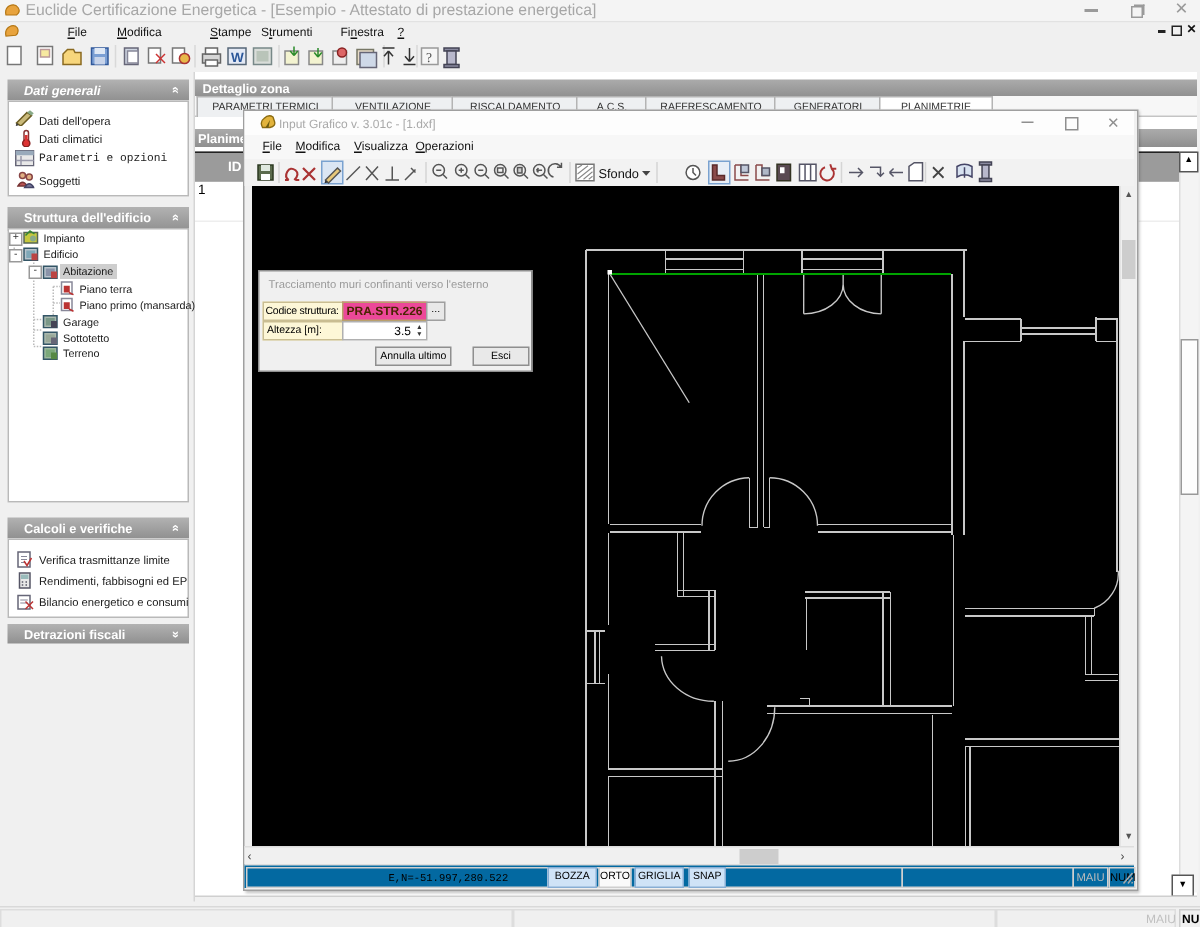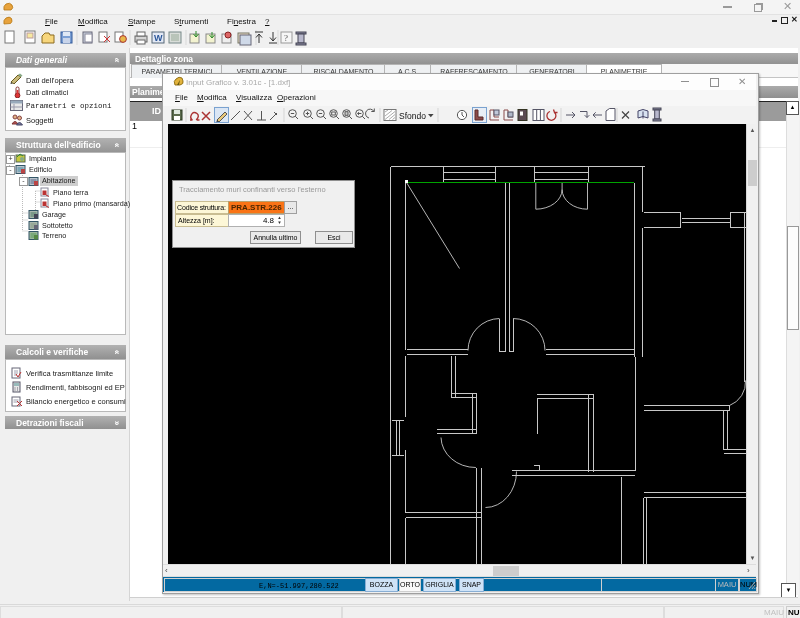--- a/index.html
+++ b/index.html
@@ -14,33 +14,34 @@
 </style>
 </head>
 <body>
 
 <div class="abs" style="left:0;top:0;width:800px;height:14px;background:#f4f4f4;border-bottom:1px solid #e2e2e2;">
   <div class="abs" style="left:3px;top:2px;width:11px;height:10px;">
     <svg width="11" height="10">
         <path d="M1 8 Q0 4 3 2 Q7 0 9 3 Q11 6 8 8 Z" fill="#e8a33d" stroke="#b57714" stroke-width="0.8"></path>
       </svg>
   </div>
+  <div class="abs" style="left:17px;top:1px;font-size:10.5px;color:#a7a7a7;">Euclide Certificazione Energetica - [Esempio - Attestato di prestazione energetica]</div>
   <div class="abs" style="left:723px;top:6px;width:9px;height:1.5px;background:#9a9a9a;"></div>
   <div class="abs" style="left:754px;top:4px;width:6px;height:6px;border:1px solid #9a9a9a;"></div>
   <div class="abs" style="left:756px;top:2.5px;width:6px;height:6px;border-top:1px solid #9a9a9a;border-right:1px solid #9a9a9a;"></div>
   <div class="abs" style="left:783px;top:2px;font-size:11px;color:#9a9a9a;line-height:9px;">✕</div>
 </div>
 
 <div class="abs" style="left:0;top:15px;width:800px;height:13px;background:#f0f0f0;font-size:8px;color:#111;">
   <svg class="abs" style="left:3px;top:1px;" width="10" height="10">
       <path d="M1 8 Q0 4 3 2 Q6.5 0 8.5 2.5 Q10 5.5 7.5 7.5 Z" fill="#e8a33d" stroke="#b57714" stroke-width="0.8"></path>
     </svg>
   <span class="abs" style="left:45px;top:2px;"><u>F</u>ile</span>
   <span class="abs" style="left:78px;top:2px;"><u>M</u>odifica</span>
-  <span class="abs" style="left:128px;top:2px;"><u>S</u>tampe</span>
+  <span class="abs" style="left:140px;top:2px;"><u>S</u>tampe</span>
   <span class="abs" style="left:174px;top:2px;">S<u>t</u>rumenti</span>
   <span class="abs" style="left:227px;top:2px;text-align:center;">Fi<u>n</u>estra</span>
   <span class="abs" style="left:265px;top:2px;"><u>?</u></span>
   <span class="abs" style="left:772px;top:5px;width:5px;height:1.5px;background:#222;"></span>
   <span class="abs" style="left:781px;top:2px;width:4.5px;height:4.5px;border:1.2px solid #222;background:#f0f0f0;"></span>
   <span class="abs" style="left:791px;top:0px;font-size:8px;color:#111;font-weight:bold;">✕</span>
 </div>
 
 <div class="abs" id="toolbar" style="left:0;top:28px;width:800px;height:20px;background:#f0f0f0;">
 <svg width="320" height="20" viewBox="0 0 320 20">
@@ -477,24 +478,24 @@
   <div class="abs" style="left:552px;top:1px;width:22px;height:12px;border:1px solid #d0d0d0;text-align:center;line-height:12px;color:#bbb;">MAIU</div>
   <div class="abs" style="left:576px;top:1px;width:16px;height:12px;border:1px solid #d0d0d0;text-align:center;line-height:12px;">NUM</div>
   <svg class="abs" style="left:585px;top:4px;" width="8" height="9">
       <path d="M7 1 L1 8 M7 4 L4 8 M7 7 L6.5 8" stroke="#aaa" stroke-width="1"></path>
     </svg>
 </div>
 
 <div class="abs" id="dialog" style="left:172px;top:180px;width:181px;height:66px;background:#f0f0f0;border:1px solid #8f8f8f;font-size:7px;">
   <div class="abs" style="left:6px;top:4px;color:#9a9a9a;font-size:7.5px;">Tracciamento muri confinanti verso l'esterno</div>
   <div class="abs" style="left:2px;top:20px;width:52px;height:11px;background:#fdf7d7;border:1px solid #c9bd92;line-height:11px;"><span style="margin-left:1px;letter-spacing:-0.15px;">Codice struttura:</span></div>
-  <div class="abs" style="left:55px;top:20px;width:55px;height:11px;background:#f97316;border:1px solid #b9a06c;line-height:11px;color:#4a2500;font-weight:bold;font-size:8px;"><span style="margin-left:2px;">PRA.STR.226</span></div>
+  <div class="abs" style="left:55px;top:20px;width:55px;height:11px;background:#ec4899;border:1px solid #b9a06c;line-height:11px;color:#4a2500;font-weight:bold;font-size:8px;"><span style="margin-left:2px;">PRA.STR.226</span></div>
   <div class="abs" style="left:111px;top:20px;width:11px;height:11px;background:#e8e8e8;border:1px solid #9f9f9f;text-align:center;line-height:9px;">...</div>
   <div class="abs" style="left:2px;top:33px;width:52px;height:11px;background:#fdf7d7;border:1px solid #c9bd92;line-height:11px;"><span style="margin-left:2px;">Altezza [m]:</span></div>
-  <div class="abs" style="left:55px;top:33px;width:55px;height:11px;background:#fff;border:1px solid #b0b0b0;line-height:11px;text-align:right;"><span style="margin-right:10px;font-size:8px;">4.8</span></div>
+  <div class="abs" style="left:55px;top:33px;width:55px;height:11px;background:#fff;border:1px solid #b0b0b0;line-height:11px;text-align:right;"><span style="margin-right:10px;font-size:8px;">3.5</span></div>
   <div class="abs" style="left:103px;top:34px;width:7px;height:10px;font-size:4.5px;color:#333;line-height:5px;text-align:center;">▲<br>▼</div>
   <div class="abs" style="left:77px;top:50px;width:49px;height:11px;background:#e9e9e9;border:1px solid #8f8f8f;text-align:center;line-height:11px;">Annulla ultimo</div>
   <div class="abs" style="left:142px;top:50px;width:36px;height:11px;background:#e9e9e9;border:1px solid #8f8f8f;text-align:center;line-height:11px;">Esci</div>
 </div>
 
 <div class="abs" style="left:130px;top:597px;width:668px;height:1px;background:#cfcfcf;"></div>
 
 <div class="abs" style="left:0;top:604px;width:800px;height:14px;background:#f0f0f0;border-top:1px solid #d9d9d9;font-size:8px;">
   <div class="abs" style="left:0;top:1px;width:340px;height:12px;border:1px solid #ddd;"></div>
   <div class="abs" style="left:342px;top:1px;width:320px;height:12px;border:1px solid #ddd;"></div>

